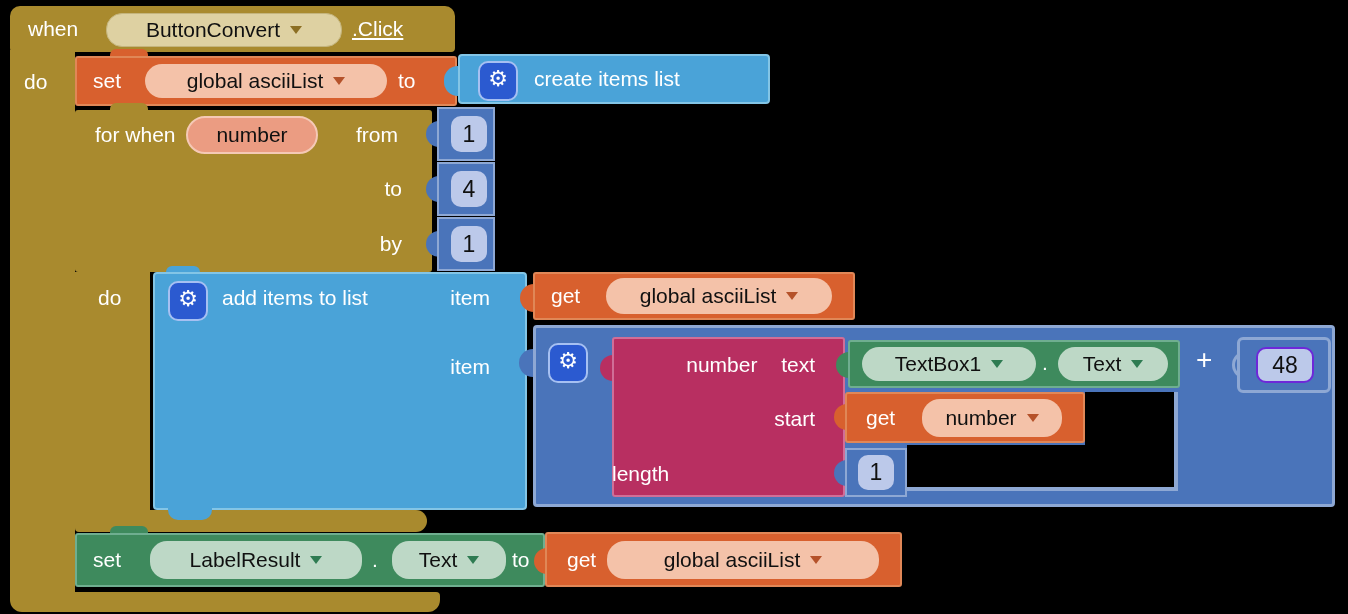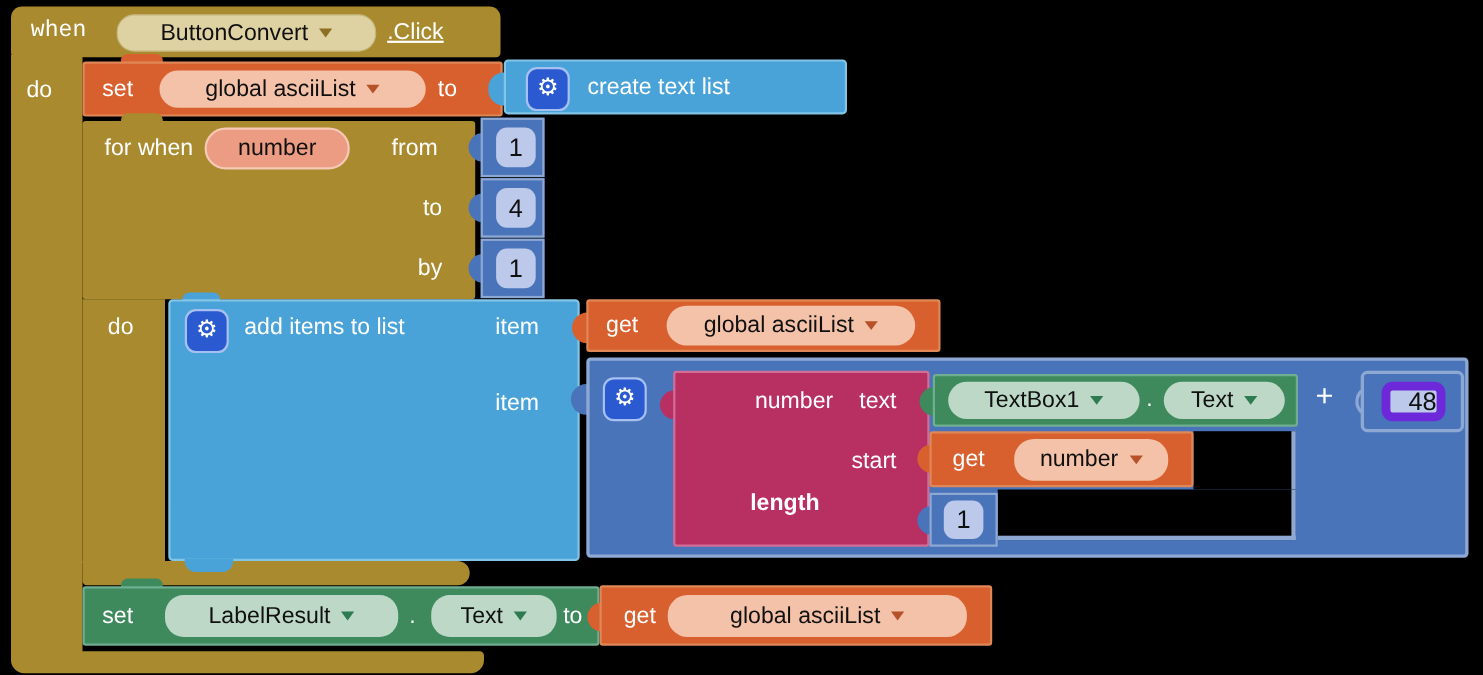--- a/index.html
+++ b/index.html
@@ -27,21 +27,21 @@
 </style>
 </head>
 <body>
 
 <div id="canvas">
 
   <div>
     <div class="abs gold" style="left:10px;top:6px;width:445px;height:46px;border-radius:10px 10px 4px 4px;"></div>
     <div class="abs gold" style="left:10px;top:50px;width:65px;height:544px;"></div>
     <div class="abs gold" style="left:10px;top:592px;width:430px;height:20px;border-radius:0 4px 12px 12px;"></div>
-    <div class="lbl" style="left:28px;top:17px;font-family:Liberation Mono, monospace;">when</div>
+    <div class="lbl" style="left:28px;top:17px;">when</div>
     <div class="fld" style="left:106px;top:13px;width:236px;height:34px;background:#ded1a2;border:1px solid #c4b47c;border-radius:16px;">
       <span>ButtonConvert</span>
       <span class="tri" style="border-top-color:#8c6f23;"></span>
     </div>
     <div class="lbl" style="left:352px;top:17px;text-decoration:underline;">.Click</div>
     <div class="lbl" style="left:24px;top:70px;">do</div>
   </div>
 
   <div>
     <div class="bump" style="left:110px;top:49px;width:38px;height:9px;background:#d8602e;"></div>
@@ -51,21 +51,21 @@
       <span>global asciiList</span>
       <span class="tri"></span>
     </div>
     <div class="lbl" style="left:398px;top:69px;">to</div>
   </div>
 
   <div>
     <div class="tab" style="left:444px;top:66px;width:16px;height:30px;background:#4aa3d8;"></div>
     <div class="abs lblue" style="left:458px;top:54px;width:312px;height:50px;border-radius:4px;"></div>
     <div class="gear" style="left:478px;top:61px;">⚙</div>
-    <div class="lbl" style="left:534px;top:67px;">create text list</div>
+    <div class="lbl" style="left:534px;top:67px;">create items list</div>
   </div>
 
   <div>
     <div class="bump" style="left:110px;top:103px;width:38px;height:9px;background:#a98a2e;"></div>
     <div class="abs gold" style="left:75px;top:110px;width:357px;height:162px;border-radius:3px;"></div>
     <div class="abs gold" style="left:75px;top:272px;width:75px;height:240px;"></div>
     <div class="abs gold" style="left:75px;top:510px;width:352px;height:22px;border-radius:0 11px 11px 4px;"></div>
     <div class="lbl" style="left:95px;top:123px;">for when</div>
     <div class="fld" style="left:186px;top:116px;width:132px;height:38px;background:#eb9c82;border:2px solid #f5c9b6;border-radius:19px;">
       <span>number</span>
@@ -122,35 +122,35 @@
     <div class="tab" style="left:519px;top:349px;width:16px;height:28px;background:#4a74ba;"></div>
     <div class="abs mblue" style="left:533px;top:325px;width:802px;height:182px;border-radius:4px;border-width:3px;"></div>
 
     <div class="abs" style="left:1085px;top:392px;width:93px;height:53px;background:#000;border-right:4px solid #8ea8d4;"></div>
     <div class="abs" style="left:907px;top:445px;width:271px;height:46px;background:#000;border-right:4px solid #8ea8d4;border-bottom:4px solid #8ea8d4;"></div>
     <div class="gear" style="left:548px;top:343px;">⚙</div>
     <div class="lbl" style="left:1196px;top:348px;font-size:28px;">+</div>
 
     <div class="abs" style="left:1232px;top:351px;width:16px;height:28px;border:3px solid #8ea8d4;border-right:none;border-radius:14px 0 0 14px;"></div>
     <div class="abs mblue" style="left:1237px;top:337px;width:94px;height:56px;border-width:3px;border-radius:6px;"></div>
-    <div class="fld numfld" style="left:1256px;top:347px;width:58px;height:36px;border:8px solid #6d28d9;justify-content:flex-end;">
+    <div class="fld numfld" style="left:1256px;top:347px;width:58px;height:36px;border:2px solid #6d28d9;">
       <span>48</span>
     </div>
   </div>
 
   <div>
     <div class="tab" style="left:600px;top:355px;width:14px;height:26px;background:#b82f61;"></div>
     <div class="abs magenta" style="left:612px;top:337px;width:233px;height:160px;border-radius:3px;"></div>
     <div class="lbl" style="left:612px;top:353px;width:203px;text-align:right;">
       <span>number</span>
       <span style="display:inline-block;width:12px;"></span>
       <span>text</span>
     </div>
     <div class="lbl" style="left:612px;top:407px;width:203px;text-align:right;">start</div>
-    <div class="lbl" style="left:612px;top:446px;width:203px;text-align:center;font-weight:bold;">length</div>
+    <div class="lbl" style="left:612px;top:462px;width:203px;text-align:left;">length</div>
   </div>
 
   <div>
     <div class="tab" style="left:836px;top:352px;width:14px;height:26px;background:#3e8a5d;"></div>
     <div class="abs green" style="left:848px;top:340px;width:332px;height:48px;border-radius:3px;"></div>
     <div class="fld lgreen" style="left:862px;top:347px;width:174px;height:34px;">
       <span>TextBox1</span>
       <span class="tri" style="border-top-color:#2e7b52;"></span>
     </div>
     <div class="lbl" style="left:1042px;top:351px;">.</div>

